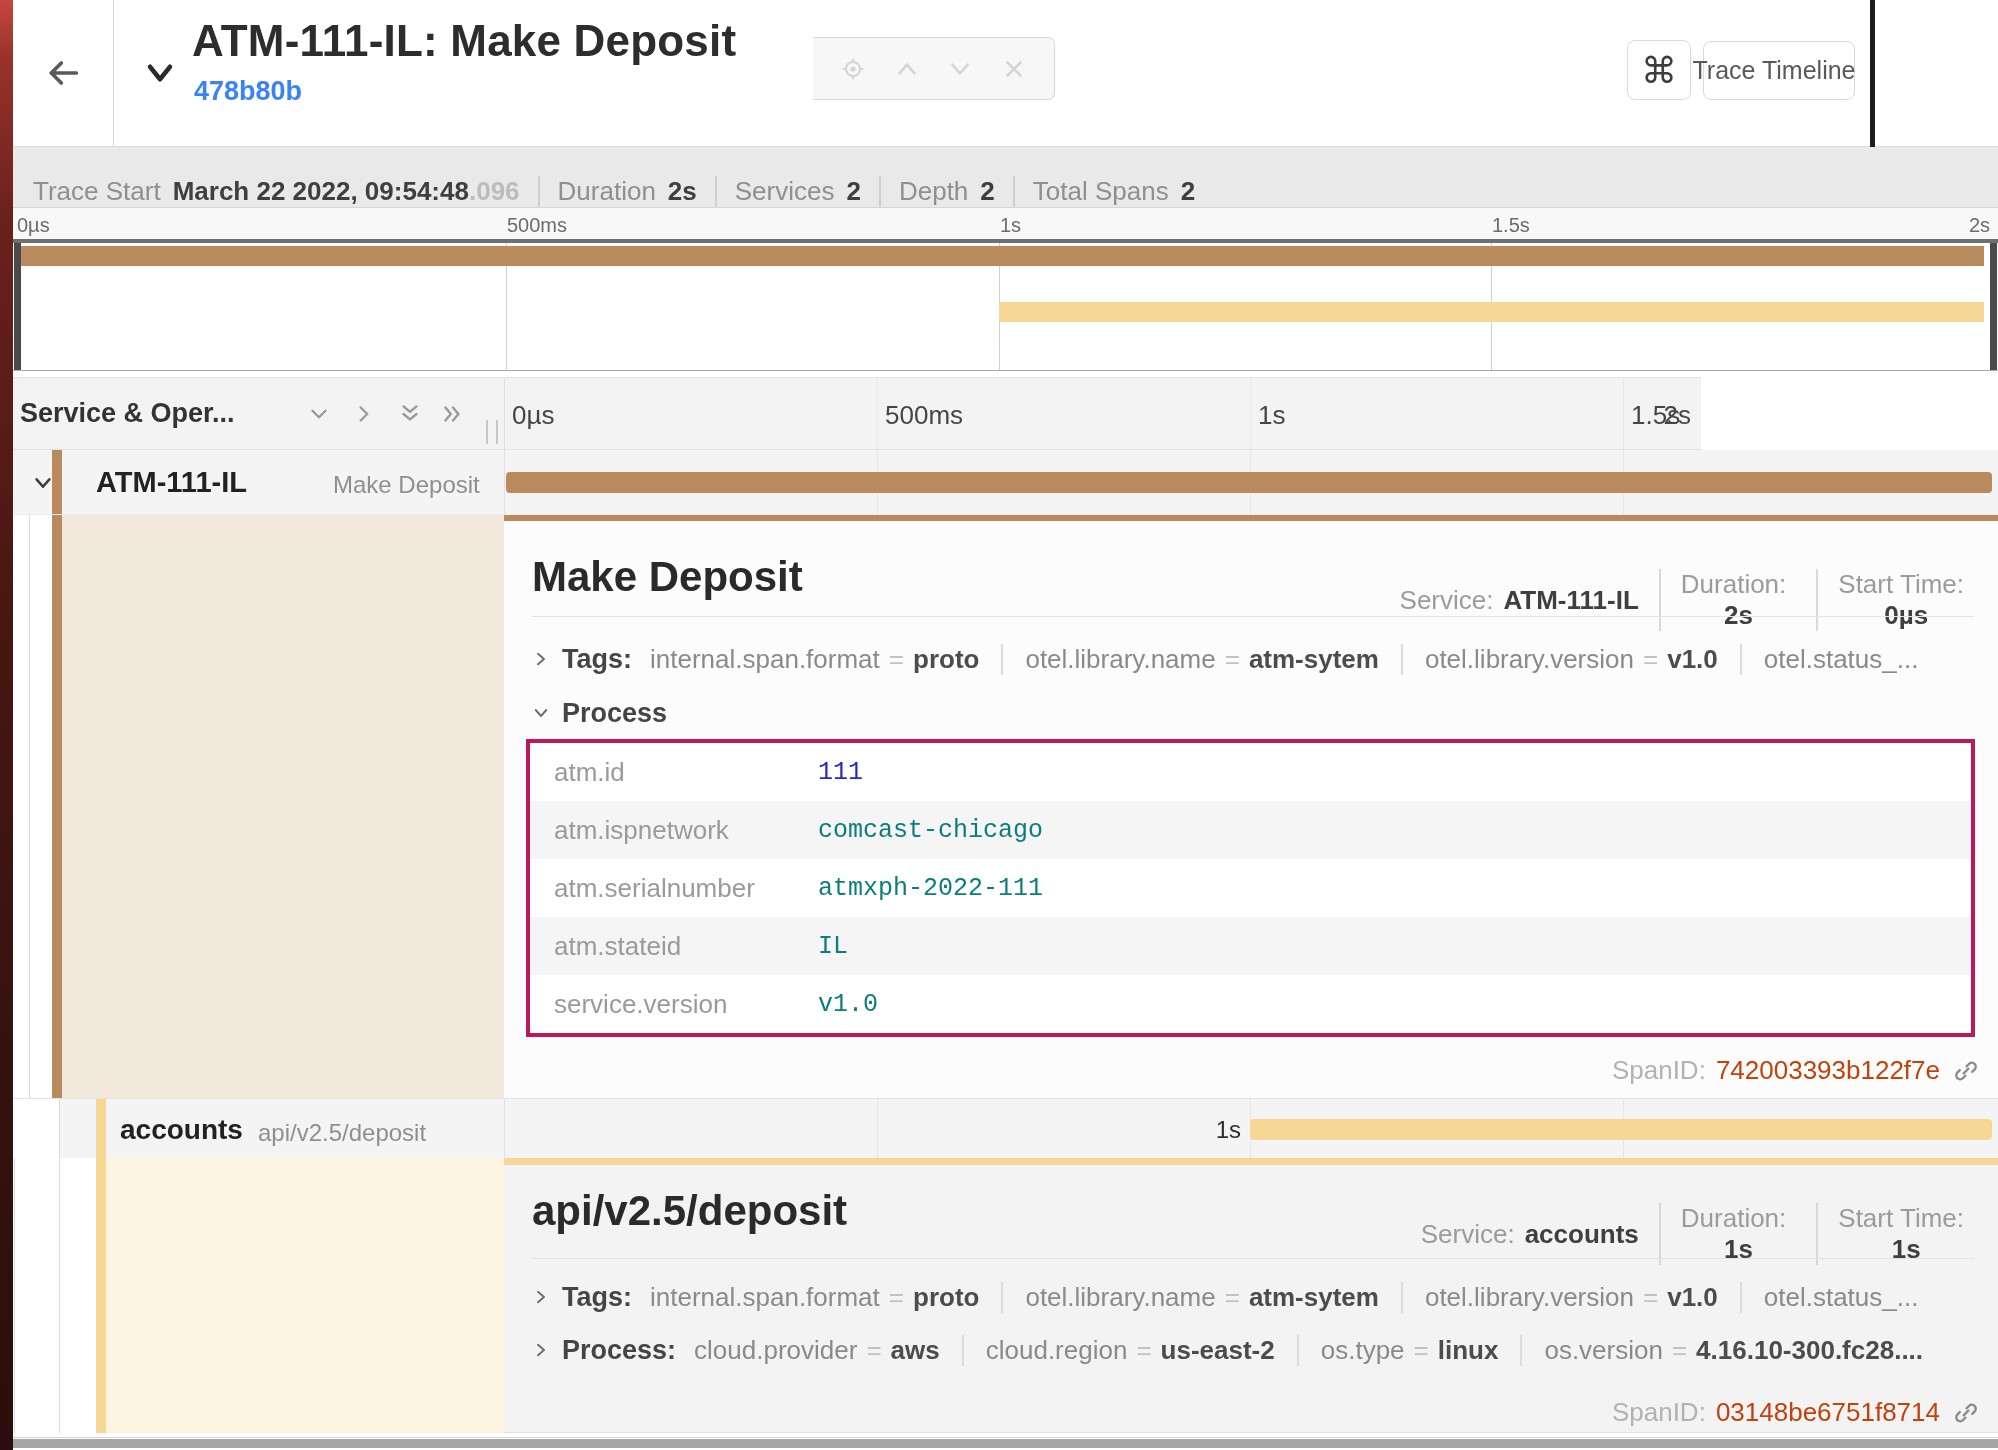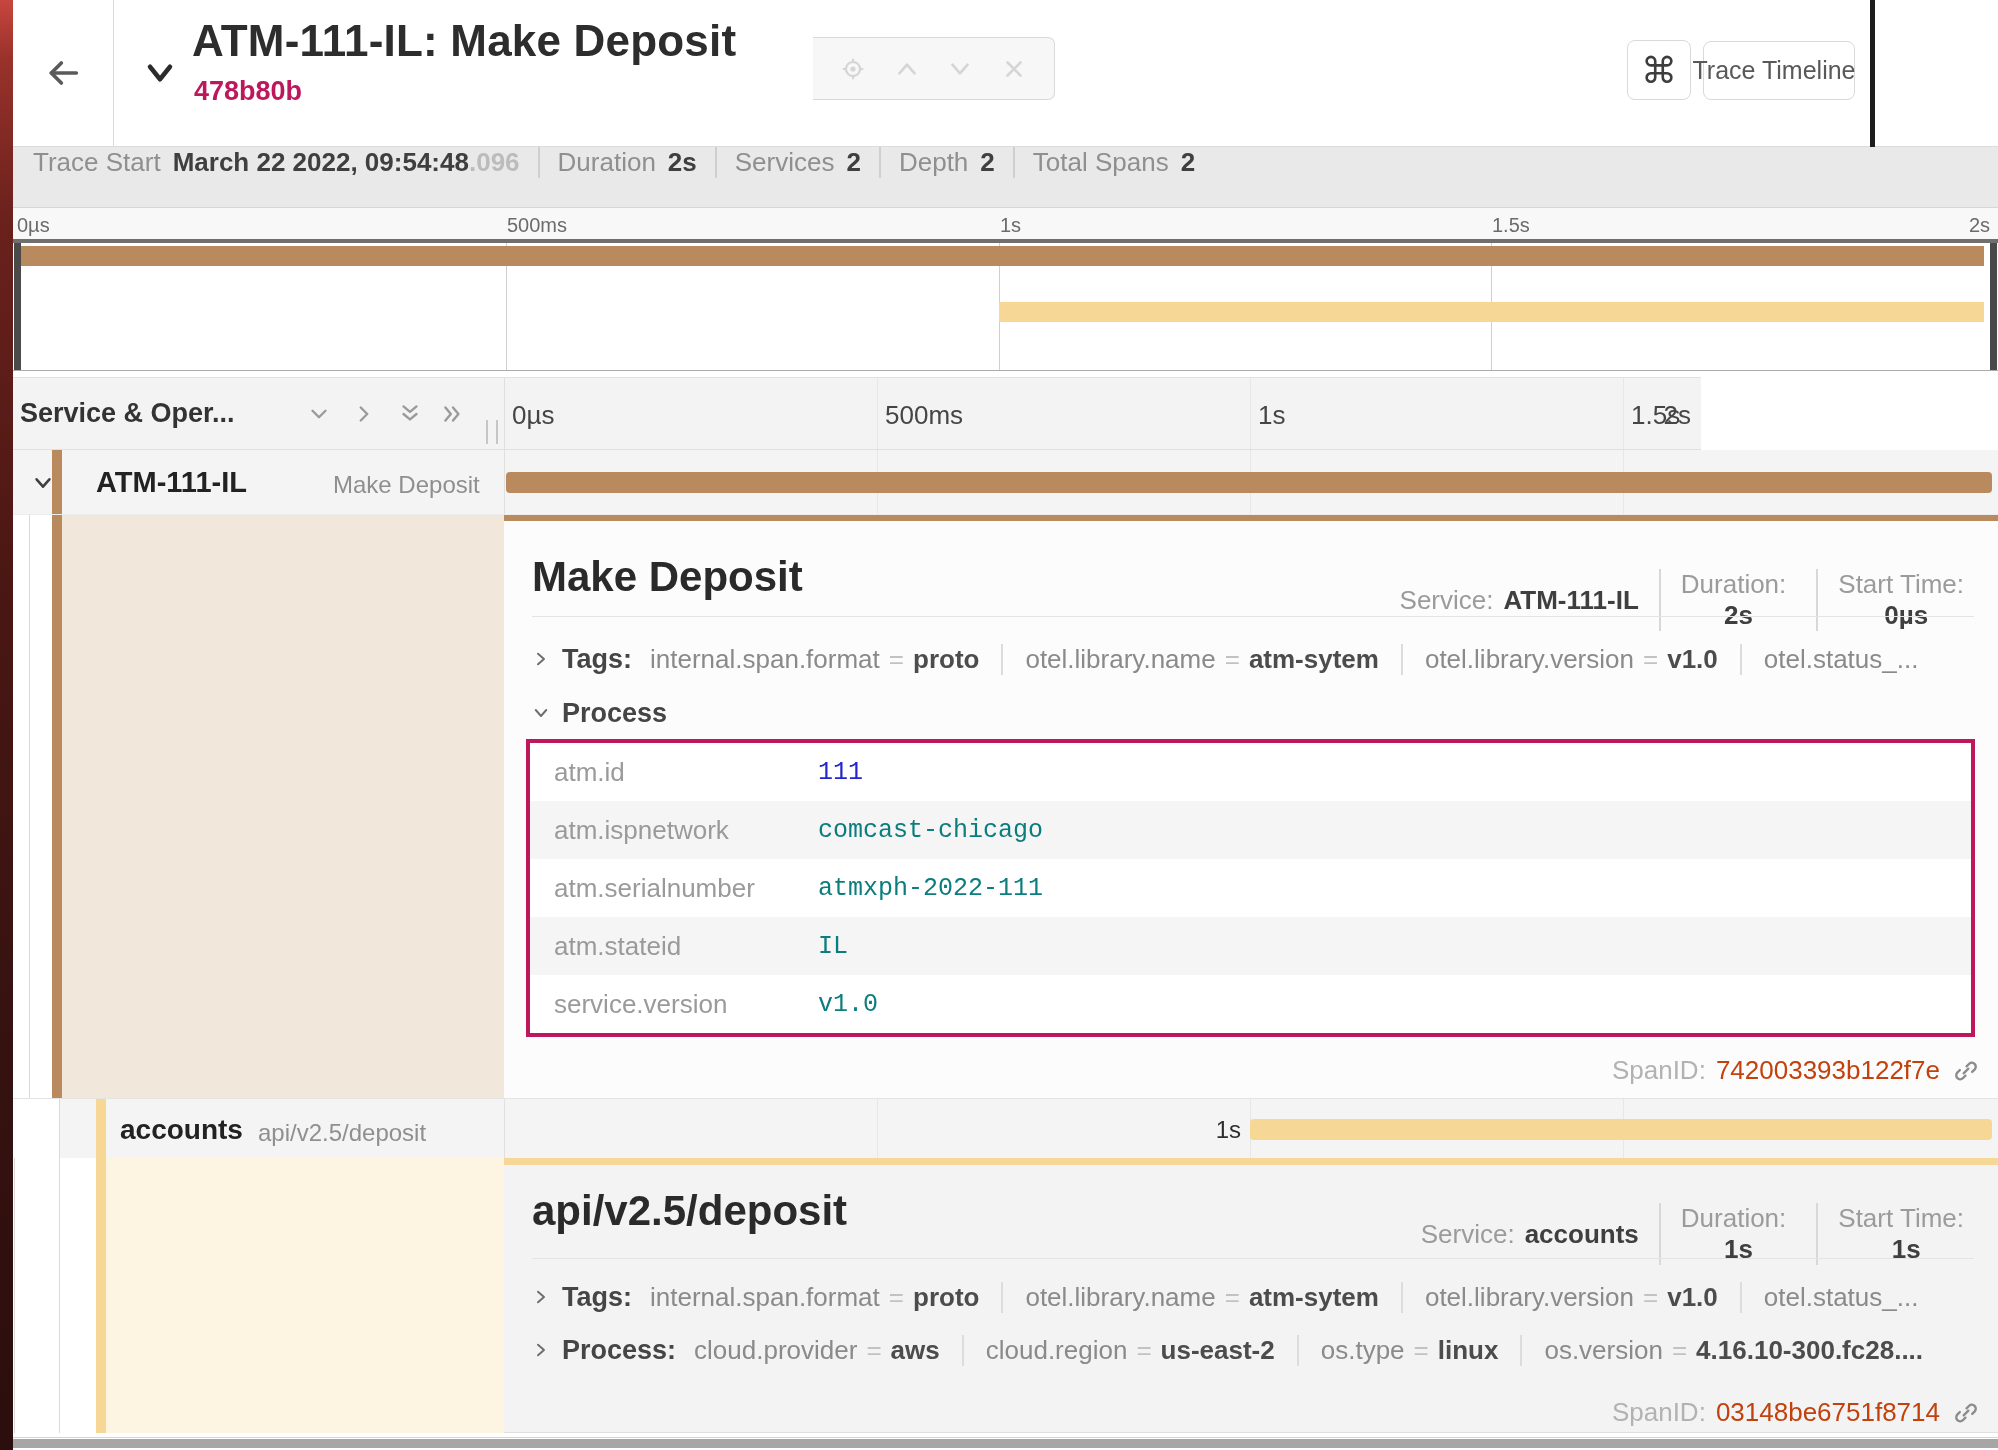--- a/index.html
+++ b/index.html
@@ -15,42 +15,42 @@
     background:linear-gradient(180deg,#c7463e 0%,#99322b 4%,#6b211c 15%,#4a1713 40%,#351210 72%,#2b0e0d 100%);}
 
   
   #header{left:13px;top:0;width:1985px;height:147px;background:#fff;border-bottom:1px solid #dcdcdc;box-sizing:border-box;}
   #back-cell{left:13px;top:0;width:101px;height:147px;background:#fff;
     border-right:1px solid #d9d9d9;border-bottom:1px solid #d9d9d9;box-sizing:border-box;z-index:5;
     display:flex;align-items:center;justify-content:center;cursor:pointer;}
   #back-cell .icon{width:40px;height:40px;color:#5a5a5a;}
   #title-chev{left:139px;top:58px;width:42px;height:30px;color:#2b2b2b;cursor:pointer;}
   #page-title{left:192px;top:16px;font-size:44px;font-weight:bold;color:#2d2d2d;letter-spacing:.2px;white-space:nowrap;}
-  #trace-id{left:194px;top:76px;font-size:27px;font-weight:bold;color:#be185d;}
+  #trace-id{left:194px;top:76px;font-size:27px;font-weight:bold;color:#3b82f6;}
 
   #find-wrap{left:813px;top:37px;height:63px;display:flex;}
   #find-input{width:552px;height:63px;box-sizing:border-box;border:1px solid #d9d9d9;border-radius:7px 0 0 7px;
     font-size:24px;padding:0 18px;color:#444;outline:none;font-family:"Liberation Sans",sans-serif;}
   #find-input::placeholder{color:#c4c4c4;}
   #find-addon{width:242px;height:63px;box-sizing:border-box;border:1px solid #d9d9d9;border-left:none;
     border-radius:0 7px 7px 0;background:#f7f7f7;display:flex;align-items:center;justify-content:space-evenly;}
   #find-addon .icon{width:26px;height:26px;color:#d5d5d5;cursor:pointer;}
 
   .hbtn{box-sizing:border-box;border:1px solid #d9d9d9;border-radius:8px;background:#fff;
     display:flex;align-items:center;justify-content:center;cursor:pointer;}
   #cmd-btn{left:1627px;top:40px;width:64px;height:60px;font-size:36px;color:#3d3d3d;
     font-family:"DejaVu Sans",sans-serif;}
   #view-btn{left:1703px;top:41px;width:152px;height:59px;gap:10px;}
   #view-btn .vlabel{font-size:25px;color:#595959;white-space:nowrap;}
   #view-btn .icon{width:16px;height:16px;color:#8a8a8a;}
   #window-line{left:1870px;top:0;width:5px;height:147px;background:#1d1d1d;}
 
   
   #trace-info{left:13px;top:147px;width:1985px;height:61px;background:#e9e9e9;border-bottom:1px solid #d6d6d6;
-    box-sizing:border-box;display:flex;align-items:flex-start;padding-left:20px;font-size:26px;white-space:nowrap;}
+    box-sizing:border-box;display:flex;align-items:flex-end;padding-left:20px;font-size:26px;white-space:nowrap;}
   #trace-info .lbl{color:#8f8f8f;margin-right:12px;}
   #trace-info .val{color:#3f3f3f;font-weight:bold;}
   #trace-info .ms{color:#bcbcbc;font-weight:bold;}
   #trace-info .seg{display:flex;align-items:center;}
   #trace-info .seg + .seg{border-left:2px solid #cfcfcf;margin-left:18px;padding-left:18px;}
 
   
   #mm-labels{left:13px;top:208px;width:1985px;height:31px;background:#f8f8f8;font-size:20px;color:#6b6b6b;}
   #mm-labels span{position:absolute;top:6px;}
   #minimap{left:13px;top:239px;width:1985px;height:132px;background:#fff;

